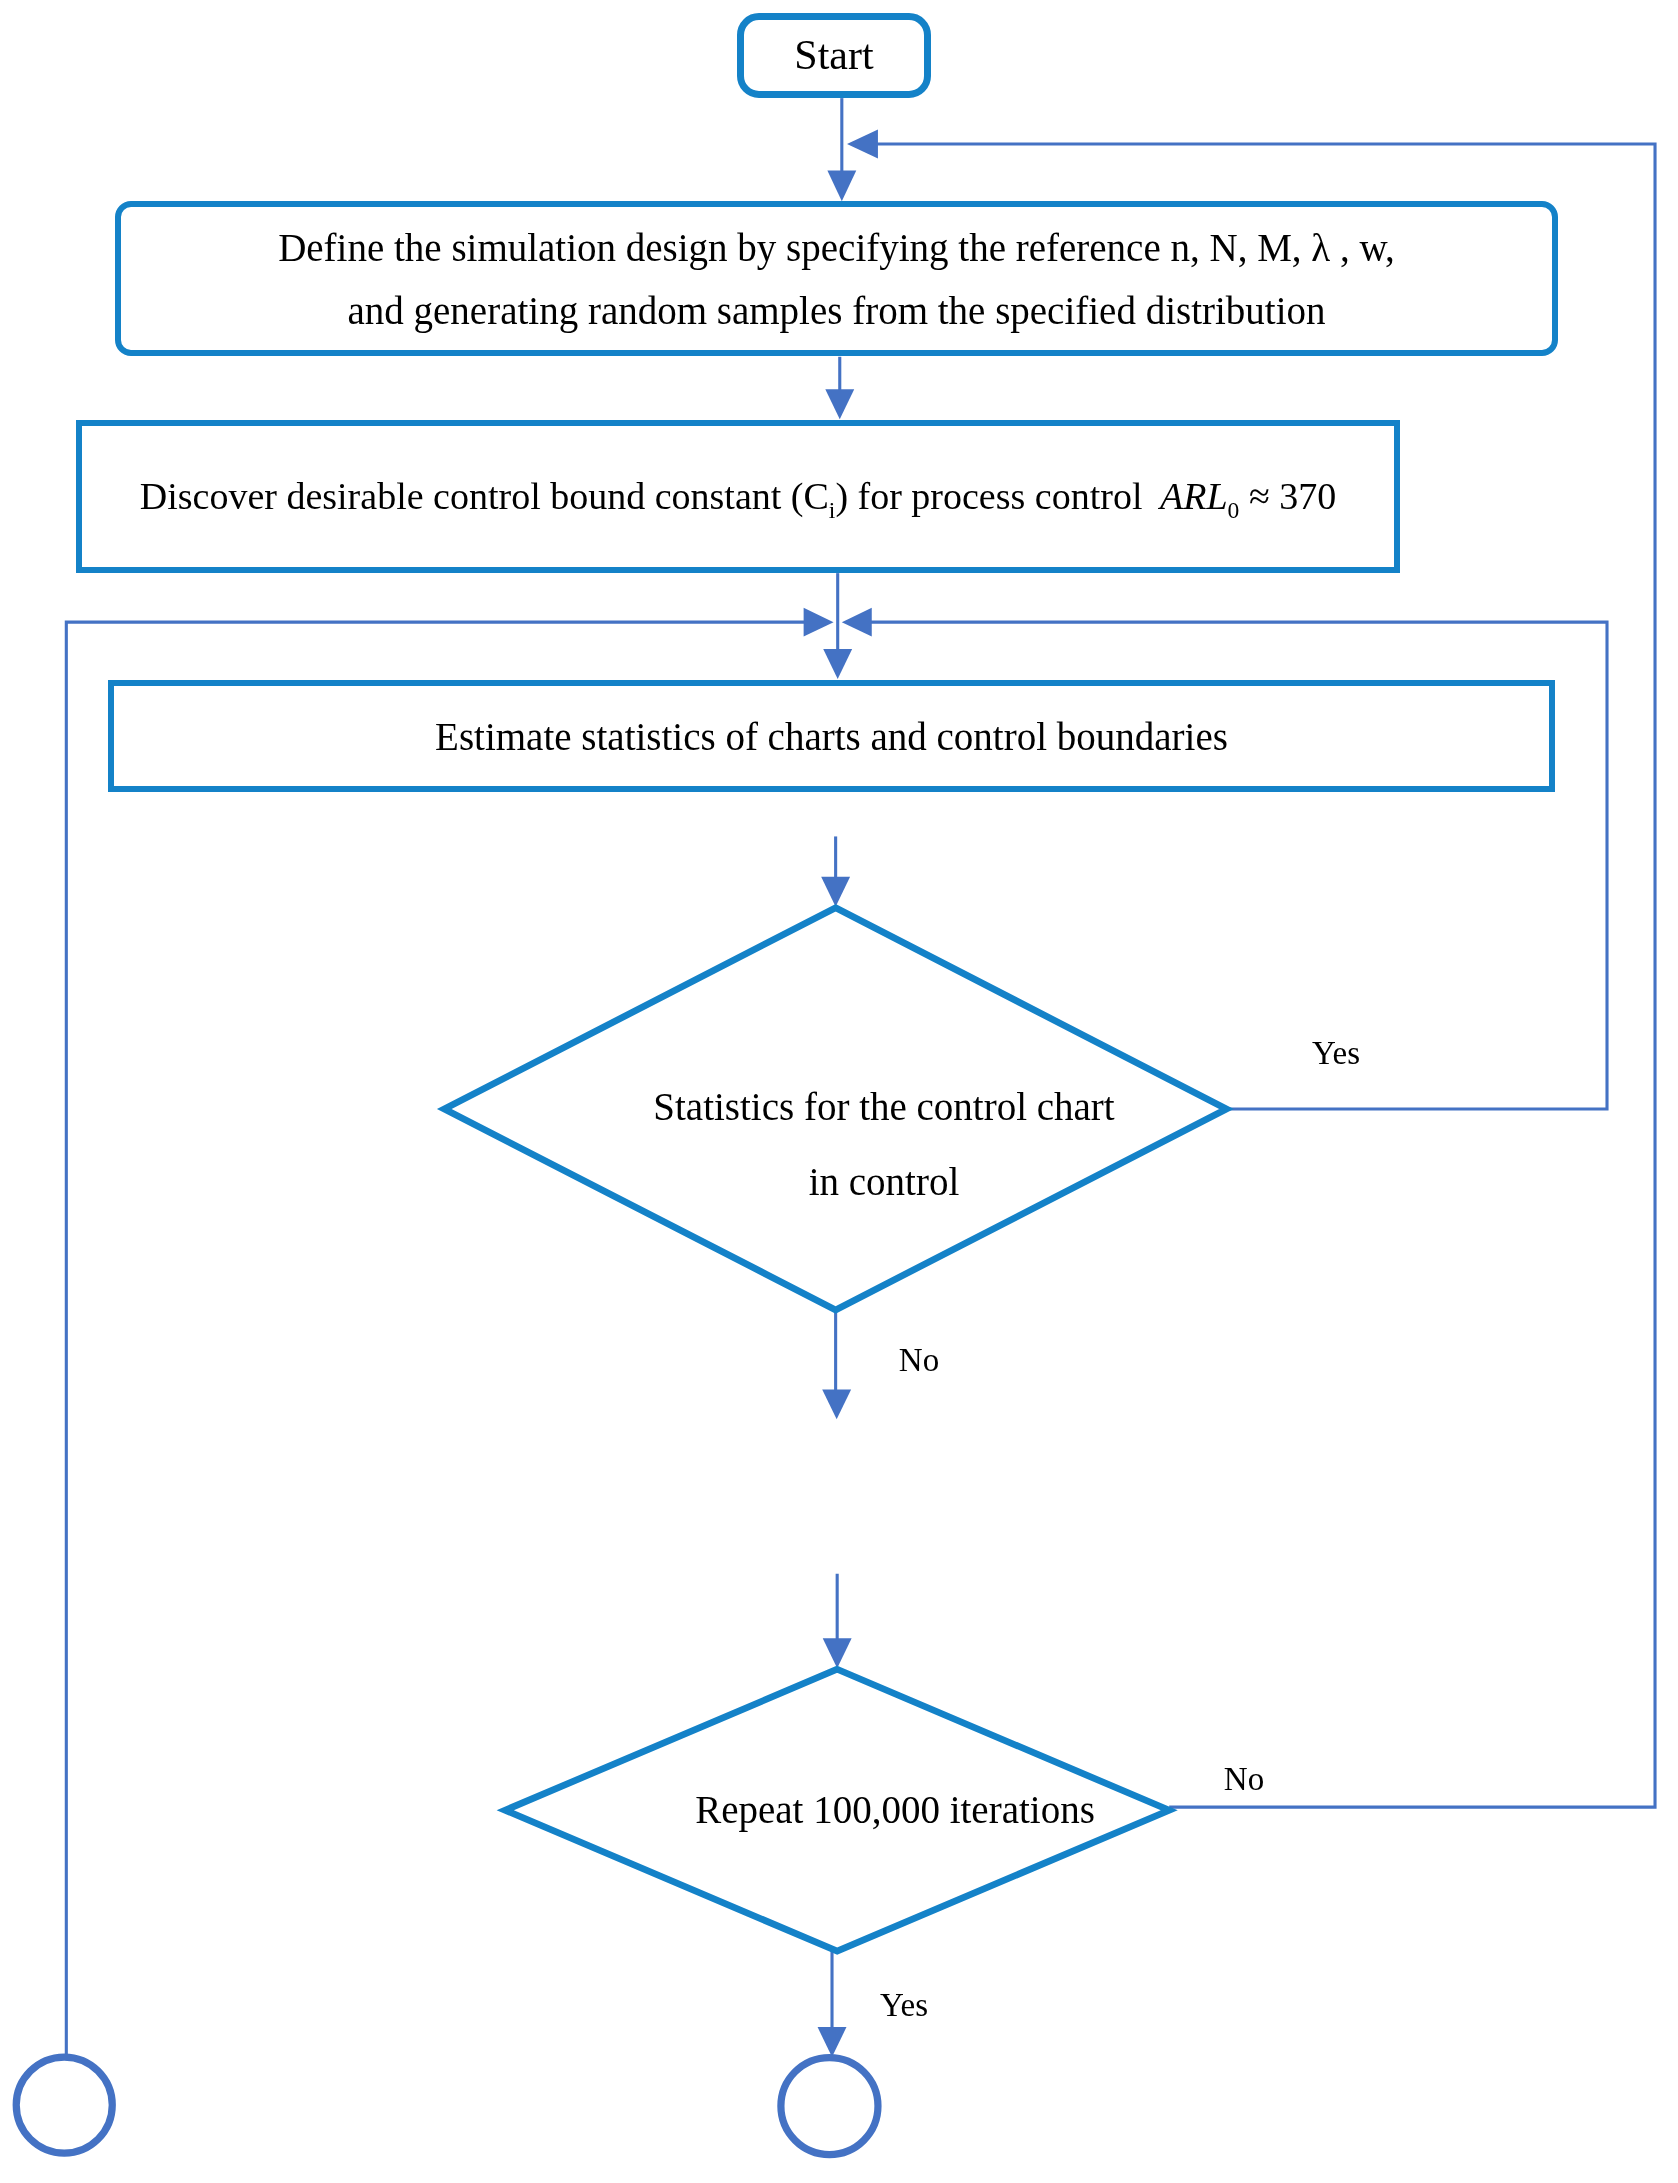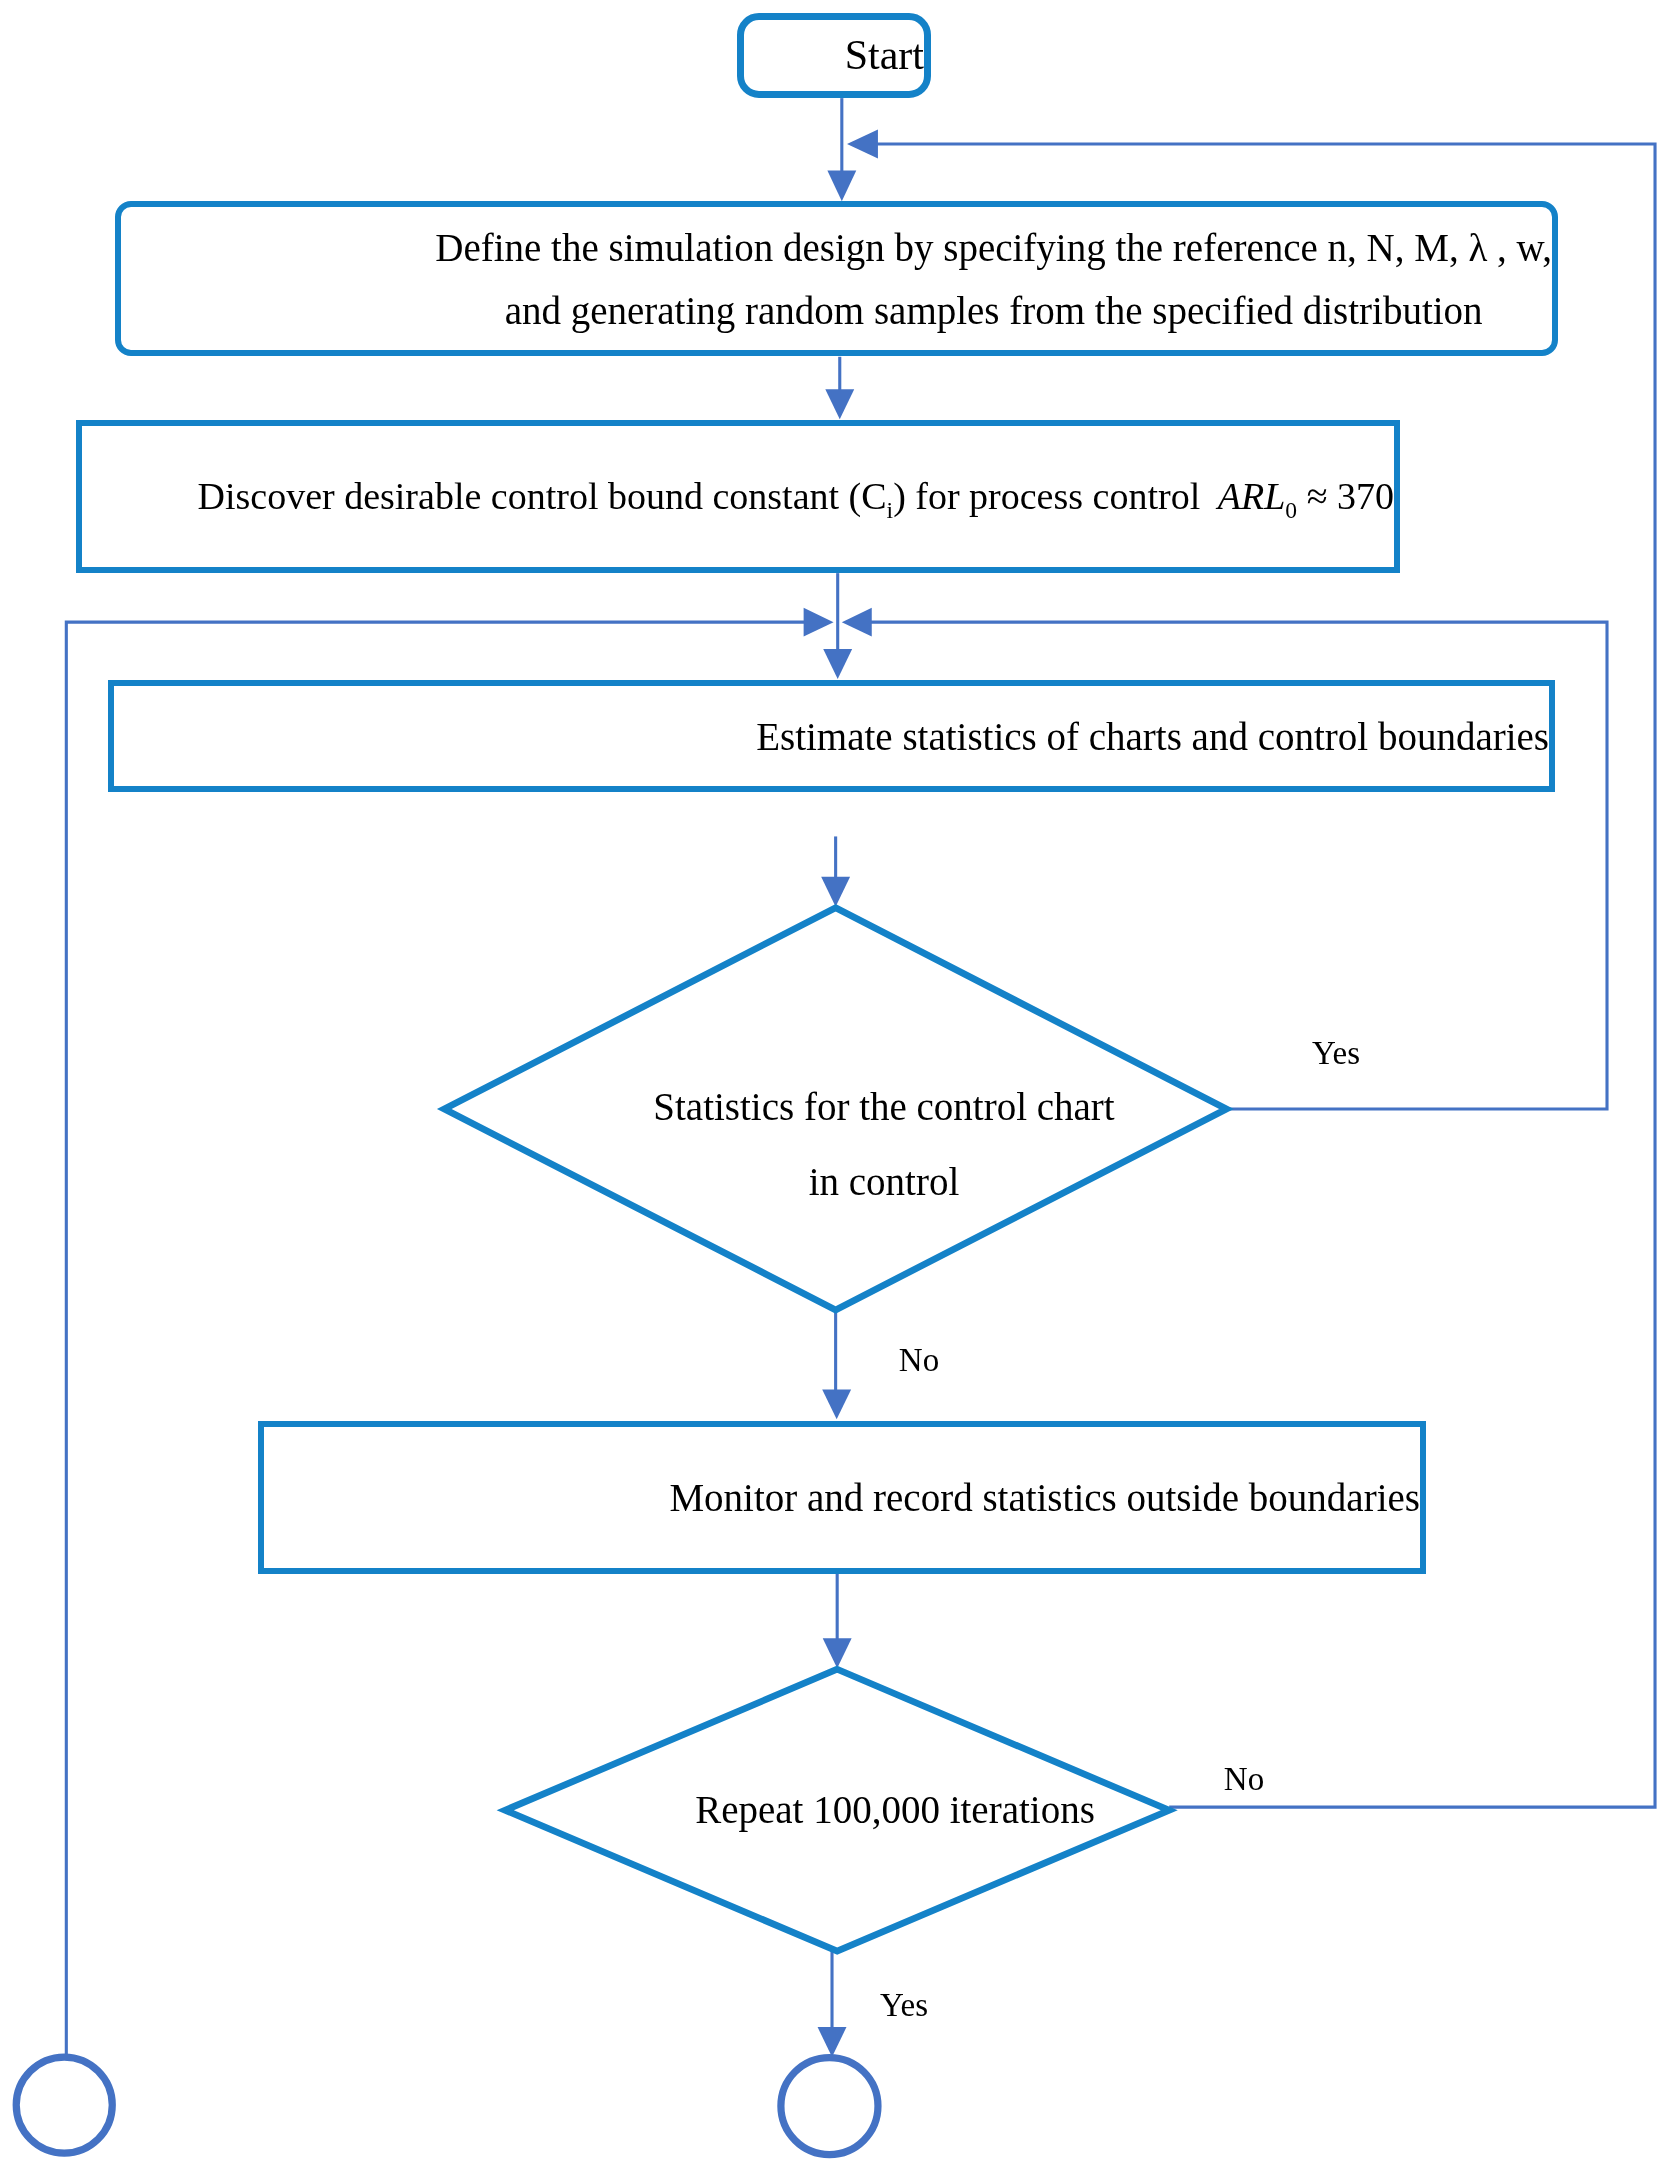--- a/index.html
+++ b/index.html
@@ -20,21 +20,21 @@
   #wires{position:absolute;left:0;top:0;width:1679px;height:2183px;}
   .connector{stroke:var(--connector);stroke-width:6;fill:none;}
   .arrowhead{fill:var(--connector);stroke:none;}
   .shape-outline{stroke:var(--shape-border);stroke-width:13;fill:#ffffff;}
   .circle-node{stroke:var(--connector);stroke-width:14;fill:#ffffff;}
 
   .node{
     position:absolute;
     display:flex;
     align-items:center;
-    justify-content:flex-end;
+    justify-content:center;
     text-align:center;
     box-sizing:border-box;
     background:#ffffff;
     border:6.7px solid var(--shape-border);
     font-size:39px;
     line-height:63px;
   }
   .terminator{
     border-width:7.2px;
     border-radius:22px;
@@ -119,23 +119,20 @@
     </div>
   </div>
 
   <div class="node" style="left:108px;top:680px;width:1447px;height:112px;">
     <span>Estimate statistics of charts and control boundaries</span>
   </div>
 
   <div class="floating-text" style="left:836px;top:1106px;">Statistics for the control chart</div>
   <div class="floating-text" style="left:836px;top:1181px;">in control</div>
 
-  <div class="node" style="left:258px;top:1421px;width:1168px;height:153px;">
-    <span>Monitor and record statistics outside boundaries</span>
-  </div>
 
   <div class="floating-text" style="left:847px;top:1809px;">Repeat 100,000 iterations</div>
 
   <div class="flow-label" style="left:1336px;top:1053px;">Yes</div>
   <div class="flow-label" style="left:919px;top:1360px;">No</div>
   <div class="flow-label" style="left:1244px;top:1779px;">No</div>
   <div class="flow-label" style="left:904px;top:2005px;">Yes</div>
 
 </div>
 

